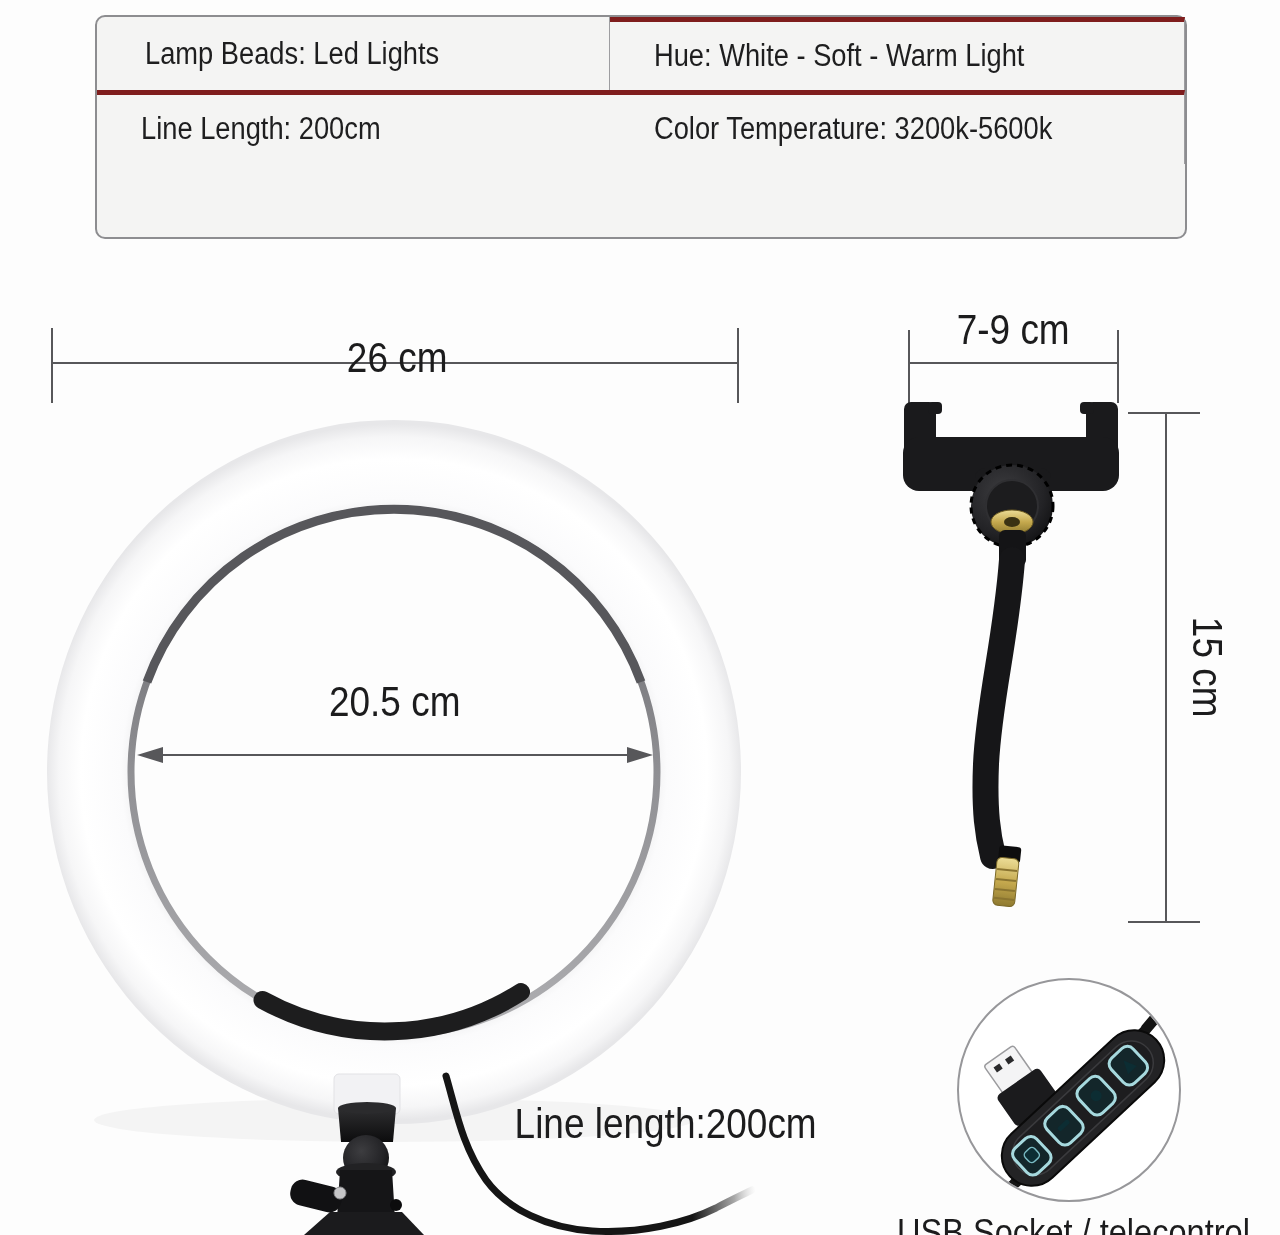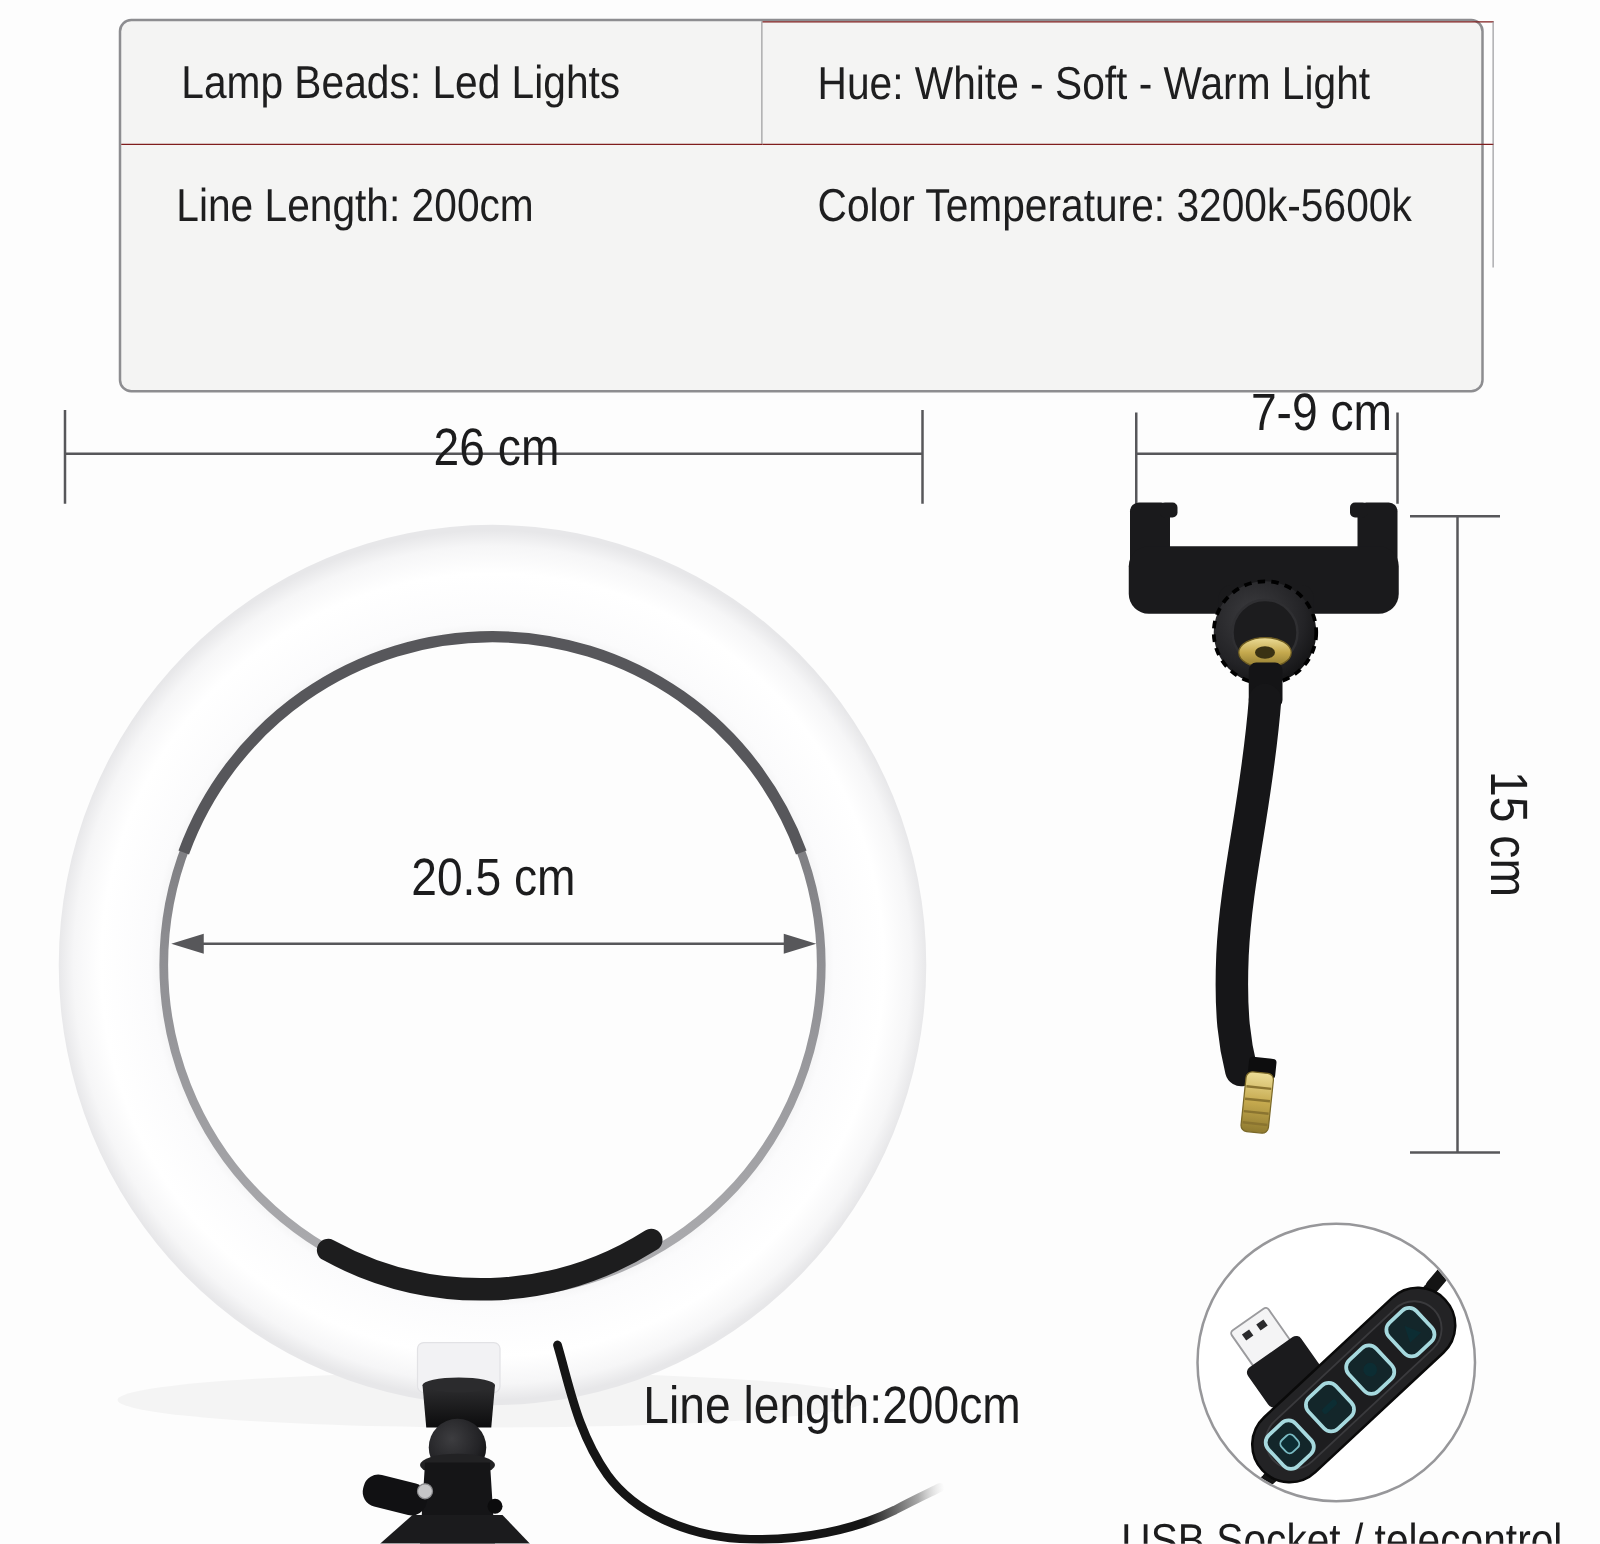--- a/index.html
+++ b/index.html
@@ -8,36 +8,36 @@
     background:#fdfdfd;
     font-family:"Liberation Sans","DejaVu Sans",sans-serif;
     color:#1e1e1f;
   }
   
   .cond{display:inline-block;transform:scaleX(0.88);transform-origin:left center;white-space:nowrap;}
   .center .cond{transform-origin:center center;}
 
   
   .spec-table{
-    position:absolute;left:95px;top:15px;width:1092px;height:299px;
+    position:absolute;left:95px;top:15px;width:1092px;height:224px;
     display:grid;grid-template-columns:513px 1fr;grid-template-rows:1fr 1fr 1fr;
     background:#f4f4f3;border:2px solid #8d8d90;border-radius:10px;
-    box-sizing:border-box;font-size:37px;color:#1e1e1f;
+    box-sizing:border-box;font-size:31px;color:#1e1e1f;
   }
   .spec-cell{display:flex;align-items:center;padding-left:48px;box-sizing:border-box;}
   .spec-cell.c0{border-right:1px solid #9d9da0;}
-  .spec-cell.rdiv{border-top:1px solid #7f1d1d;padding-left:44px;}
+  .spec-cell.rdiv{border-top:5px solid #7f1d1d;padding-left:44px;}
 
   
   .diagram{position:absolute;left:0;top:0;}
 
   
   .dim{position:absolute;font-size:42px;color:#1c1c1d;text-align:center;line-height:44px;}
   #lab-26{left:297px;top:304px;width:200px;margin-top:32px;}
-  #lab-79{left:957px;top:308px;width:200px;}
+  #lab-79{left:913px;top:308px;width:200px;}
   #lab-205{left:295px;top:680px;width:200px;}
   #lab-15{left:1127px;top:645px;width:160px;height:44px;transform:rotate(90deg);}
   #lab-line{left:466px;top:1102px;width:400px;}
   #lab-usb{left:897px;top:1211px;width:440px;text-align:left;font-size:37px;}
 </style>
 </head>
 <body>
 
 <div class="spec-table">
   <div class="spec-cell c0">

